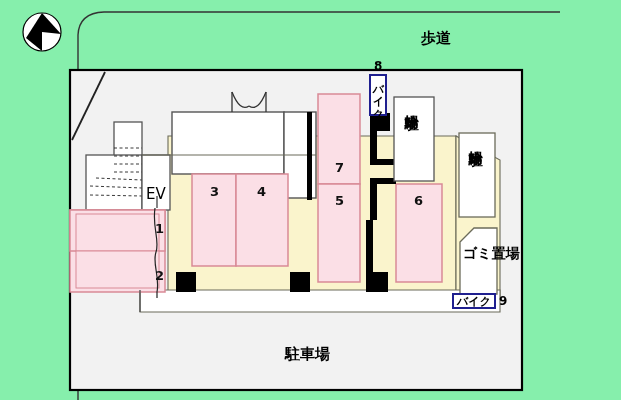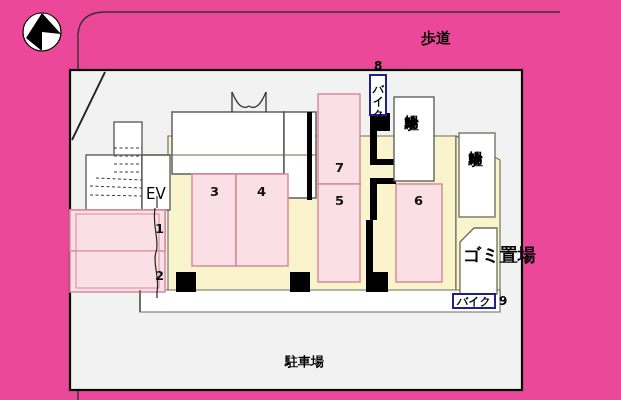--- a/index.html
+++ b/index.html
@@ -7,21 +7,21 @@
     padding: 0;
     background: #ffffff;
   }
   body {
     font-family: "DejaVu Sans", "Liberation Sans", sans-serif;
   }
   #stage {
     position: relative;
     width: 621px;
     height: 400px;
-    background: #ec4899;
+    background: #86efac;
     overflow: hidden;
   }
   #stage svg {
     position: absolute;
     left: 0;
     top: 0;
   }
   .lbl {
     position: absolute;
     font-family: "DejaVu Sans", "Liberation Sans", sans-serif;
@@ -191,29 +191,29 @@
   <div style="position:absolute;left:20px;top:10px;width:44px;height:44px;">
     <svg width="44" height="44" viewBox="0 0 44 44">
       <circle cx="22" cy="22" r="19" fill="#ffffff" stroke="#000000" stroke-width="1.2"></circle>
       <path d="M 22 3 L 22 41 L 6 28 Z" fill="#000000"></path>
       <path d="M 22 3 L 41 24 L 22 22 Z" fill="#000000"></path>
     </svg>
   </div>
 
   <div class="lbl lbl-jp" style="left:421px;top:31px;font-size:15px;">歩道</div>
 
-  <div class="lbl lbl-jp" style="left:285px;top:355px;font-size:13px;">駐車場</div>
+  <div class="lbl lbl-jp" style="left:285px;top:347px;font-size:15px;">駐車場</div>
 
   <div class="lbl" style="left:146px;top:171px;font-size:15px;font-weight:normal;margin-top:16px;">EV</div>
 
   <div class="lbl lbl-jp vert" style="left:405px;top:104px;font-size:14px;">駐輪場</div>
 
   <div class="lbl lbl-jp vert" style="left:469px;top:140px;font-size:14px;">駐輪場</div>
 
-  <div class="lbl lbl-jp" style="left:463px;top:245px;font-size:18px;line-height:1.15;width:34px;text-align:right;">ゴミ置場</div>
+  <div class="lbl lbl-jp" style="left:463px;top:245px;font-size:14px;line-height:1.15;width:34px;text-align:right;">ゴミ置場</div>
 
   <div class="lbl roomnum" style="left:155px;top:222px;">1</div>
   <div class="lbl roomnum" style="left:155px;top:269px;">2</div>
   <div class="lbl roomnum" style="left:210px;top:185px;">3</div>
   <div class="lbl roomnum" style="left:257px;top:185px;">4</div>
   <div class="lbl roomnum" style="left:335px;top:194px;">5</div>
   <div class="lbl roomnum" style="left:414px;top:194px;">6</div>
   <div class="lbl roomnum" style="left:335px;top:161px;">7</div>
 
   <div class="bike-box bike-v" style="left:369px;top:74px;width:18px;height:42px;">

